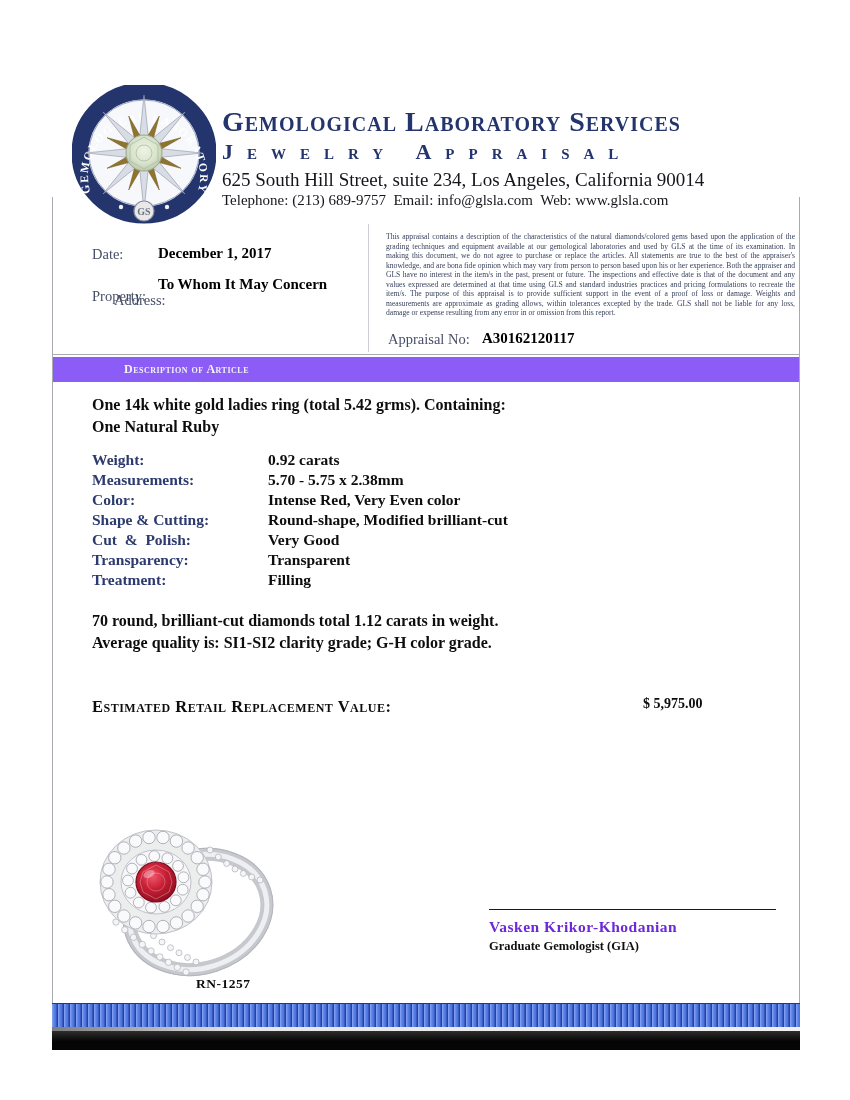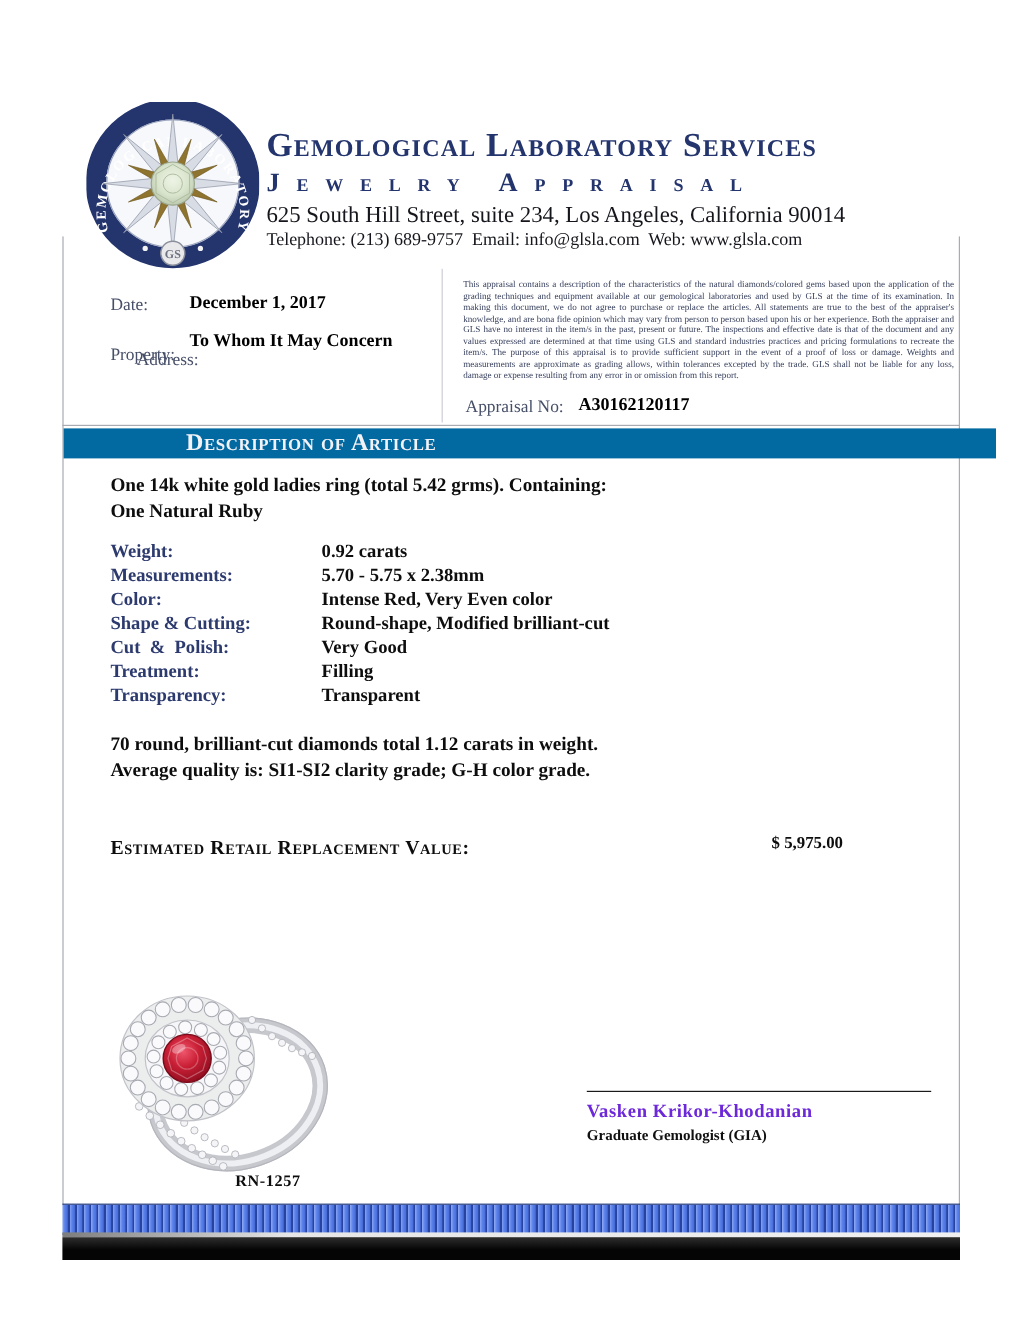--- a/index.html
+++ b/index.html
@@ -17,22 +17,22 @@
   .meta-label{font-size:14.5px;color:#474f68;}
   .meta-value{font-size:15px;font-weight:bold;color:#000000;}
 
   .disclaimer{font-size:7.6px;line-height:9.55px;color:#39425e;text-align:justify;}
 
   
   .vline{width:1px;background:#a9abb3;}
   .hline{height:1px;background:#a9abb3;}
   .vdivider{width:1px;background:#ccced8;}
 
-  .banner{background:#0369a1;color:#f3f3f7;font-variant:small-caps;font-weight:bold;
-          font-size:20px;line-height:25px;padding-left:102px;letter-spacing:0.5px;}
+  .banner{background:#8b5cf6;color:#f3f3f7;font-variant:small-caps;font-weight:bold;
+          font-size:12px;line-height:25px;padding-left:71px;letter-spacing:0.5px;}
 
   .body-bold{font-size:16px;font-weight:bold;color:#0d0d0d;}
   .attr-row{height:20px;}
   .attr-label{display:inline-block;width:176px;font-size:15.5px;font-weight:bold;color:#2c3a6e;white-space:pre;}
   .attr-value{font-size:15.5px;font-weight:bold;color:#0d0d0d;}
 
   .value-label{font-size:16.5px;font-weight:bold;color:#0d0d0d;font-variant:small-caps;letter-spacing:0.5px;}
   .value-amount{font-size:14px;font-weight:bold;color:#0d0d0d;}
 
   .sig-line{height:1px;background:#1a1a1a;}
@@ -140,24 +140,24 @@
     <div class="attr-row">
       <span class="attr-label">Color:</span><span class="attr-value">Intense Red, Very Even color</span>
     </div>
     <div class="attr-row">
       <span class="attr-label">Shape &amp; Cutting:</span><span class="attr-value">Round-shape, Modified brilliant-cut</span>
     </div>
     <div class="attr-row">
       <span class="attr-label">Cut  &amp;  Polish:</span><span class="attr-value">Very Good</span>
     </div>
     <div class="attr-row">
+      <span class="attr-label">Transparency:</span><span class="attr-value">Transparent</span>
+    </div>
+    <div class="attr-row">
       <span class="attr-label">Treatment:</span><span class="attr-value">Filling</span>
-    </div>
-    <div class="attr-row">
-      <span class="attr-label">Transparency:</span><span class="attr-value">Transparent</span>
     </div>
   </div>
 
   <div class="abs body-bold" style="left:92px;top:612px;">70 round, brilliant-cut diamonds total 1.12 carats in weight.</div>
   <div class="abs body-bold" style="left:92px;top:634px;">Average quality is: SI1-SI2 clarity grade; G-H color grade.</div>
 
   <div class="abs value-label" style="left:92px;top:697px;">Estimated Retail Replacement Value:</div>
   <div class="abs value-amount" style="left:643px;top:696px;">$ 5,975.00</div>
 
   <svg class="abs" style="left:58px;top:804px;" width="236" height="180" viewBox="0 0 236 180">

